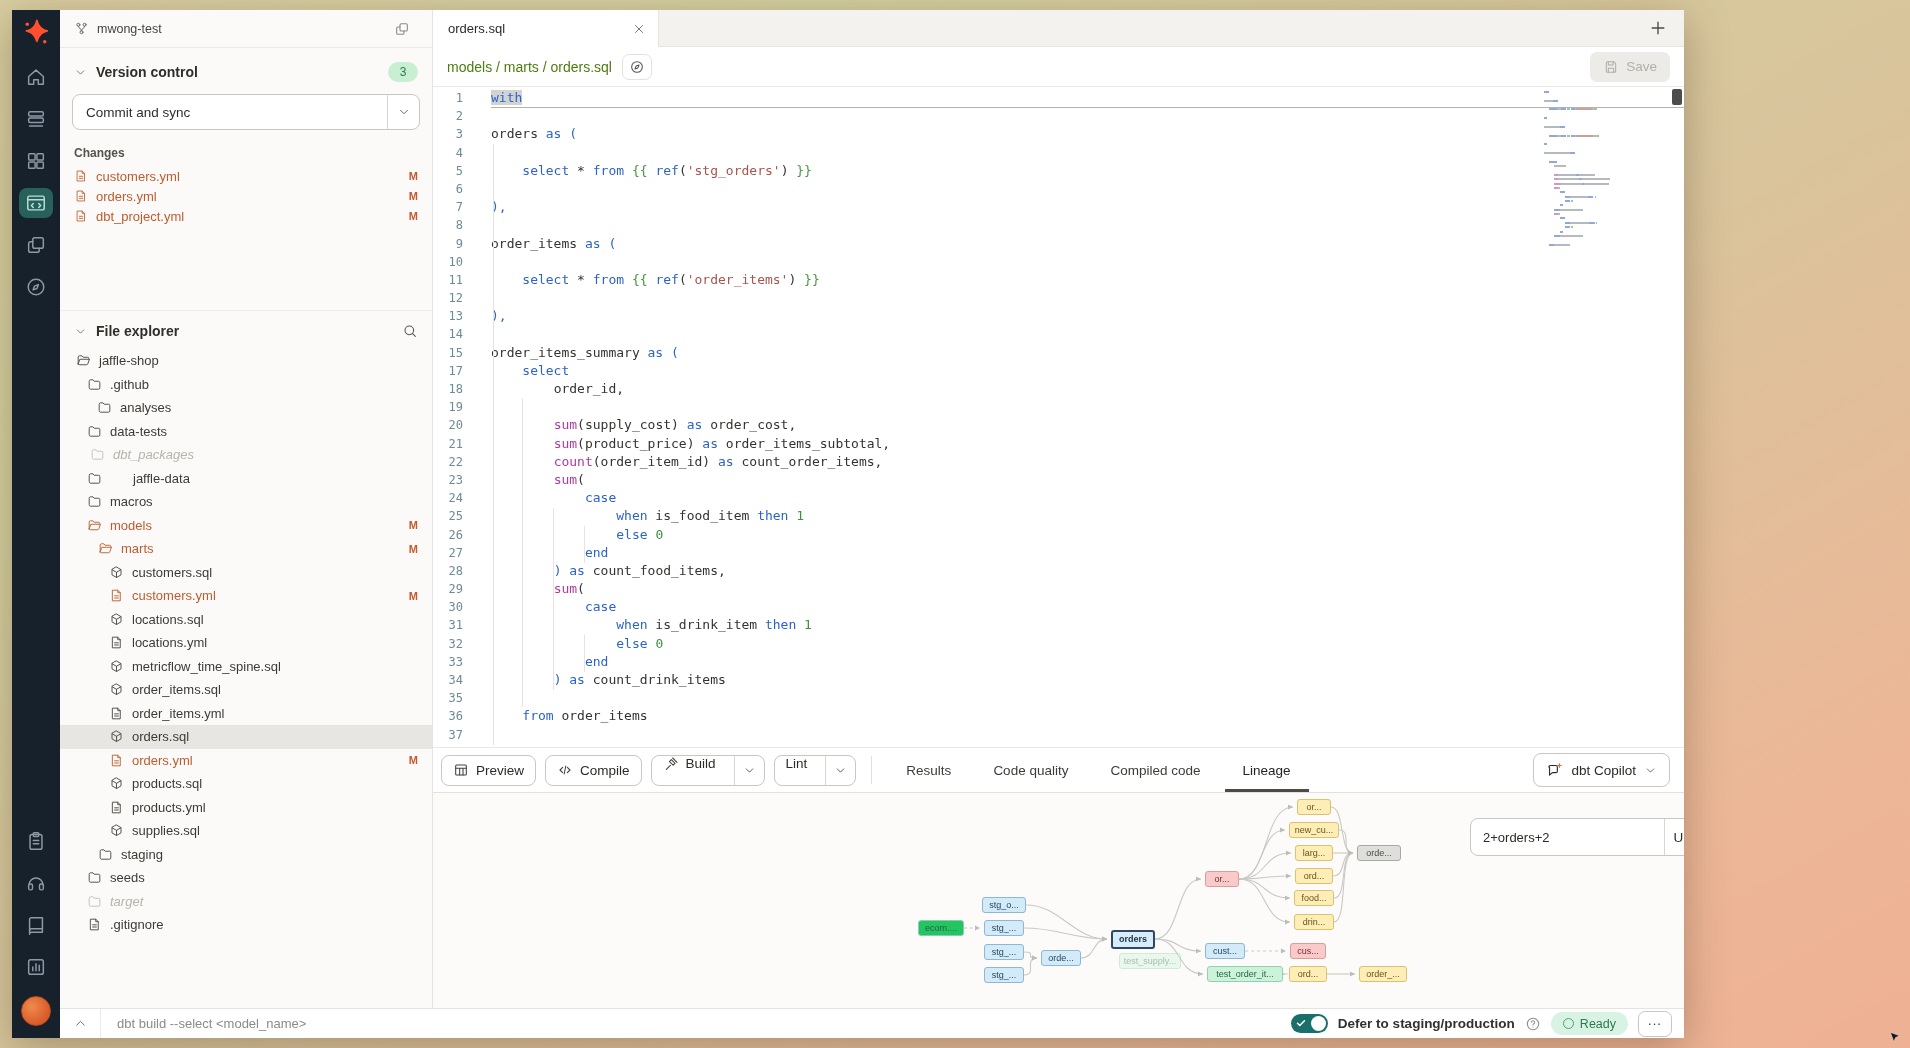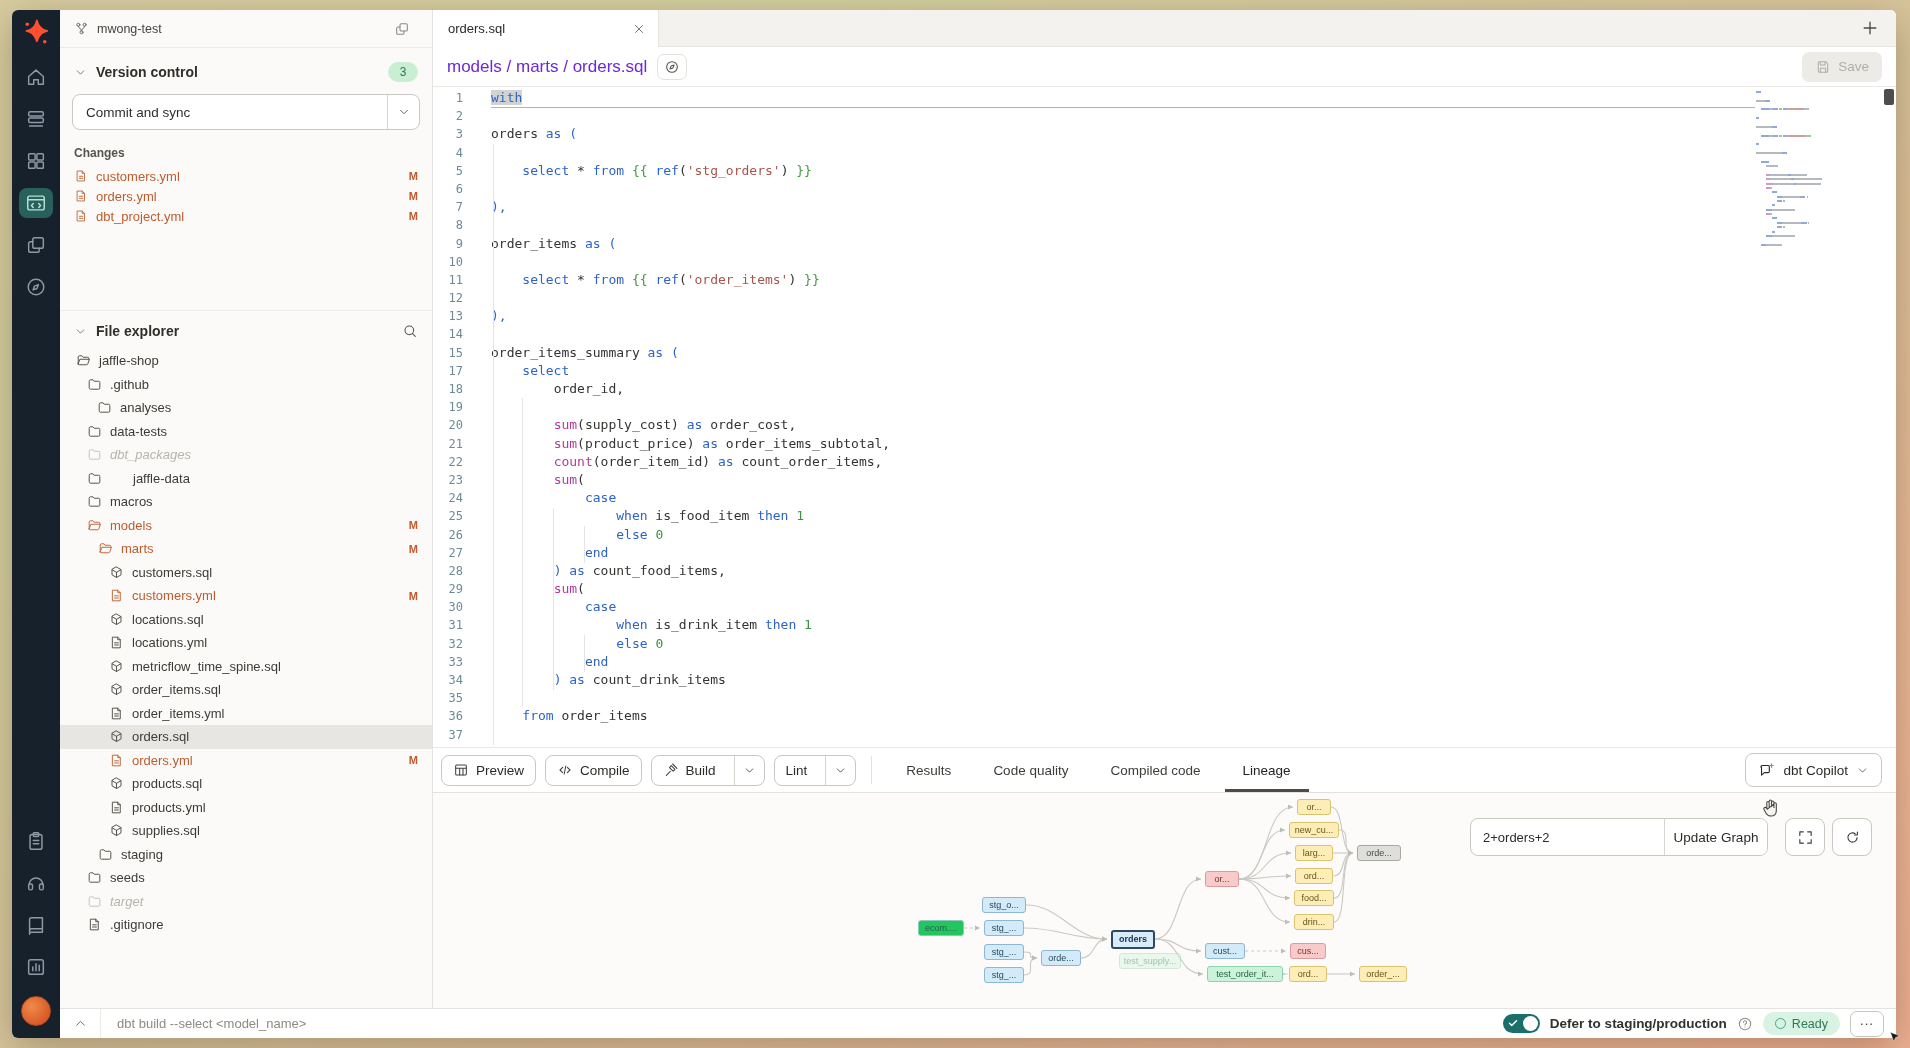--- a/index.html
+++ b/index.html
@@ -7,22 +7,22 @@
   body {
     font-family:"Liberation Sans", sans-serif;
     background:linear-gradient(150deg,#d9cda1 0%,#d3d0a0 22%,#d9c49c 55%,#ecb797 85%,#efb093 100%);
     position:relative; color:#2e2d2a;
   }
   svg { display:block; }
   .ic { display:inline-flex; align-items:center; justify-content:center; flex:none; }
   .ic svg { fill:none; stroke:currentColor; stroke-width:1.6; stroke-linecap:round; stroke-linejoin:round; width:100%; height:100%; }
 
   #app {
-    position:absolute; left:12px; top:10px; width:1884px; height:1028px;
-    background:#fff; border-radius:6px; overflow:hidden; display:flex;
+    position:absolute; left:12px; top:10px; width:1672px; height:1028px;
+    background:#fff; border-radius:0; overflow:hidden; display:flex;
     box-shadow:0 10px 40px rgba(70,50,30,.35);
   }
 
   
   #rail { width:48px; background:#17212c; display:flex; flex-direction:column; align-items:center; flex:none; }
   #rail .logo { width:48px; height:46px; display:flex; align-items:center; justify-content:center; }
   .rail-btn { width:48px; height:42px; display:flex; align-items:center; justify-content:center; color:#8d99a5; cursor:pointer; }
   .rail-btn .ic { width:22px; height:22px; }
   .rail-btn.active .tile { width:34px; height:30px; background:#28615c; border-radius:8px; display:flex; align-items:center; justify-content:center; color:#b7ded4; }
   .rail-btn.active .ic { width:22px; height:22px; }
@@ -61,21 +61,21 @@
   .tree-row.sel { background:#e8e6e2; }
   .tree-row .m { margin-left:auto; font-size:11px; font-weight:bold; color:#c3592c; font-style:normal; }
 
   
   #main { flex:1; display:flex; flex-direction:column; min-width:0; background:#fff; }
   #tabbar { height:37px; flex:none; background:#f3f2ef; display:flex; align-items:stretch; border-bottom:1px solid #e7e5e1; }
   .tab { width:226px; background:#fff; display:flex; align-items:center; padding:0 12px 0 15px; font-size:13px; color:#2c2b28; border-right:1px solid #e7e5e1; margin-bottom:-1px; cursor:pointer; }
   .tab .x { margin-left:auto; width:14px; height:14px; color:#6e6c66; }
   .tab-plus { margin-left:auto; margin-right:16px; align-self:center; width:20px; height:20px; color:#4c4a45; cursor:pointer; }
   #breadbar { height:40px; flex:none; display:flex; align-items:center; padding:0 14px; background:#fff; border-bottom:1px solid #ebe9e5; }
-  .crumb { font-size:17px; color:#6d28d9; }
+  .crumb { font-size:14px; color:#4d7c0f; }
   .compass-btn { margin-left:10px; width:30px; height:26px; border:1px solid #e4e2dd; border-radius:7px; display:flex; align-items:center; justify-content:center; color:#55534e; cursor:pointer; }
   .compass-btn .ic { width:16px; height:16px; }
   .save-btn { margin-left:auto; height:30px; padding:0 13px; background:#edebe7; border-radius:7px; display:flex; align-items:center; gap:7px; color:#b2afa8; font-size:13.5px; cursor:default; }
   .save-btn .ic { width:16px; height:16px; }
 
   
   #editor { height:660px; flex:none; position:relative; overflow:hidden; background:#fff; padding-top:2px; }
   .cl { display:flex; height:18.2px; line-height:18.2px; font-family:"DejaVu Sans Mono", monospace; font-size:13px; }
   .cl .ln { width:40px; flex:none; text-align:right; padding-right:10px; color:#6d8b97; font-size:12px; }
   .cl .ct { white-space:pre; padding-left:18px; }
@@ -87,21 +87,21 @@
   #minimap { position:absolute; top:4px; right:52px; width:88px; }
   #minimap .mrow { display:flex; height:2px; margin-bottom:2.36px; }
   #minimap .mrow span { height:2px; }
   #vscroll { position:absolute; right:2px; top:2px; width:10px; height:16px; background:#4d4d4d; border-radius:2px; }
 
   
   #toolbar { height:46px; flex:none; display:flex; align-items:center; padding:0 14px 0 8px; background:#fff; border-top:1px solid #eae8e4; border-bottom:1px solid #e3e1dd; }
   .tb-btn { height:31px; border:1px solid #c9c7c2; border-radius:8px; background:#fff; display:flex; align-items:center; padding:0 11px; gap:7px; font-size:13.5px; color:#2c2b27; margin-right:9px; cursor:pointer; }
   .tb-btn .ic { width:16px; height:16px; color:#45433e; }
   .tb-split { padding:0; }
-  .tb-split .seg { display:flex; align-items:center; gap:7px; padding:0 11px; height:100%; }
+  .tb-split .seg { display:flex; gap:7px; padding:0 11px; height:100%; }
   .tb-split .dd { border-left:1px solid #d8d6d1; width:30px; height:100%; display:flex; align-items:center; justify-content:center; color:#5c5a55; }
   .tb-split .dd .ic { width:13px; height:13px; }
   .tb-div { width:1px; height:28px; background:#e2e0db; margin:0 8px 0 6px; }
   #result-tabs { display:flex; gap:42px; margin-left:26px; height:100%; align-items:center; }
   .rtab { font-size:13.5px; color:#3d3c38; cursor:pointer; position:relative; height:100%; display:flex; align-items:center; }
   .rtab.active { color:#23221f; }
   .rtab.active::after { content:""; position:absolute; left:-18px; right:-18px; bottom:0; height:3px; background:#4c4b47; }
   .copilot { margin-left:auto; height:34px; border:1px solid #c9c7c2; border-radius:8px; background:#fff; display:flex; align-items:center; gap:8px; padding:0 12px; font-size:13.5px; color:#2c2b27; cursor:pointer; }
   .copilot .ic { width:17px; height:17px; }
   .copilot .chev { width:13px; height:13px; color:#5c5a55; }
@@ -371,21 +371,21 @@
                 <span>analyses</span>
               </div>
               <div class="tree-row" style="padding-left: 27px;">
                 <span class="ic">
                   <svg viewBox="0 0 24 24">
                     <path d="M3.5 6.5a2 2 0 0 1 2-2h4l2 2.3h7a2 2 0 0 1 2 2v8.7a2 2 0 0 1-2 2h-13a2 2 0 0 1-2-2z"></path>
                   </svg>
                 </span>
                 <span>data-tests</span>
               </div>
-              <div class="tree-row muted" style="padding-left: 27px;">
+              <div class="tree-row muted" style=" margin-left: 30px;">
                 <span class="ic">
                   <svg viewBox="0 0 24 24">
                     <path d="M3.5 6.5a2 2 0 0 1 2-2h4l2 2.3h7a2 2 0 0 1 2 2v8.7a2 2 0 0 1-2 2h-13a2 2 0 0 1-2-2z"></path>
                   </svg>
                 </span>
                 <span>dbt_packages</span>
               </div>
               <div class="tree-row" style="padding-left: 27px; gap: 23px;">
                 <span class="ic">
                   <svg viewBox="0 0 24 24">

